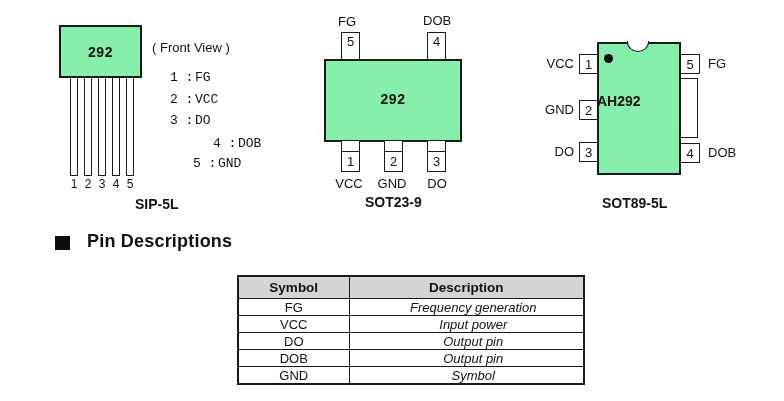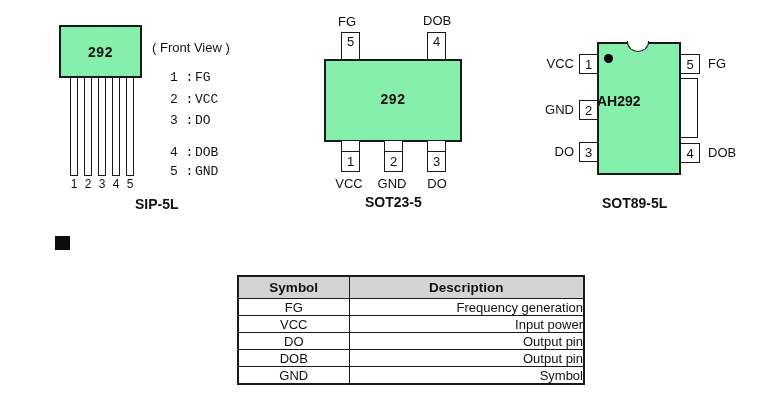--- a/index.html
+++ b/index.html
@@ -54,21 +54,21 @@
   .sec-bullet{left:55px;top:236px;width:15px;height:14px;background:#0d0d0d;}
   .sec-heading{left:87px;top:231px;font-size:18px;font-weight:bold;letter-spacing:.2px;}
 
   
   .pin-table{position:absolute;left:237px;top:275px;width:346px;border-collapse:collapse;border:2px solid var(--line);table-layout:fixed;}
   .pin-table col.c-sym{width:111px;}
   .pin-table col.c-desc{width:235px;}
   .pin-table th{background:var(--header-bg);border:1px solid var(--line);font-size:13.5px;font-weight:bold;height:21px;text-align:center;padding:0;}
   .pin-table td{border:1px solid var(--line);font-size:13px;height:16px;padding:0;}
   .pin-table td.sym{text-align:center;}
-  .pin-table td.desc{text-align:right;padding-left:14px;}
+  .pin-table td.desc{text-align:center;padding-left:14px;font-style:italic;}
 </style>
 </head>
 <body>
 
 <div class="page">
 
   <div>
     <div class="rect2 sip-body">
       <span class="chip-label">292</span>
     </div>
@@ -90,24 +90,24 @@
 
     <div class="abs pinlist-row" style="top:70px;">
       <span class="pinlist-num">1 :</span><span>FG</span>
     </div>
     <div class="abs pinlist-row" style="top:92px;">
       <span class="pinlist-num">2 :</span><span>VCC</span>
     </div>
     <div class="abs pinlist-row" style="top:113px;">
       <span class="pinlist-num">3 :</span><span>DO</span>
     </div>
-    <div class="abs pinlist-row" style="top:145px;">
+    <div class="abs pinlist-row" style="top:136px;margin-left:43px;">
       <span class="pinlist-num">4 :</span><span>DOB</span>
     </div>
-    <div class="abs pinlist-row" style="top:164px;">
+    <div class="abs pinlist-row" style="top:156px;margin-left:23px;">
       <span class="pinlist-num">5 :</span><span>GND</span>
     </div>
   </div>
 
   <div>
     <div class="abs s23-toplabel" style="left:338px;">FG</div>
     <div class="abs s23-toplabel" style="left:423px;top:14px;">DOB</div>
 
     <div class="rect pinbox s23-box-top" style="left:341px;">
         <span>5</span>
@@ -133,21 +133,21 @@
         <span>2</span>
       </div>
     <div class="rect pinbox s23-box-bot" style="left:427px;">
         <span>3</span>
       </div>
 
     <div class="abs s23-botlabel" style="left:332px;width:34px;">VCC</div>
     <div class="abs s23-botlabel" style="left:374px;width:36px;">GND</div>
     <div class="abs s23-botlabel" style="left:425px;width:24px;">DO</div>
 
-    <div class="abs s23-name">SOT23-5</div>
+    <div class="abs s23-name">SOT23-9</div>
   </div>
 
   <div>
     <div class="abs s89-leftlabel" style="top:54px;">VCC</div>
     <div class="abs s89-leftlabel" style="top:100px;">GND</div>
     <div class="abs s89-leftlabel" style="top:142px;">DO</div>
 
     <div class="rect pinbox s89-leftbox" style="top:54px;">
         <span>1</span>
       </div>
@@ -171,20 +171,21 @@
         <span>4</span>
       </div>
 
     <div class="abs s89-rightlabel" style="top:54px;">FG</div>
     <div class="abs s89-rightlabel" style="top:143px;">DOB</div>
 
     <div class="abs s89-name">SOT89-5L</div>
   </div>
 
   <div class="abs sec-bullet"></div>
+  <div class="abs sec-heading">Pin Descriptions</div>
 
   <table class="pin-table">
     <colgroup>
         <col class="c-sym">
         <col class="c-desc">
       </colgroup>
     <thead>
       <tr>
         <th>Symbol</th>
         <th>Description</th>

